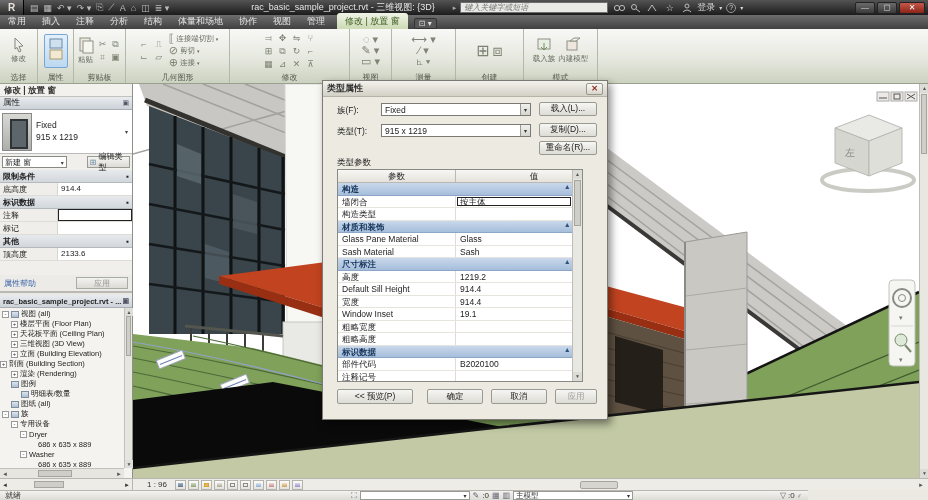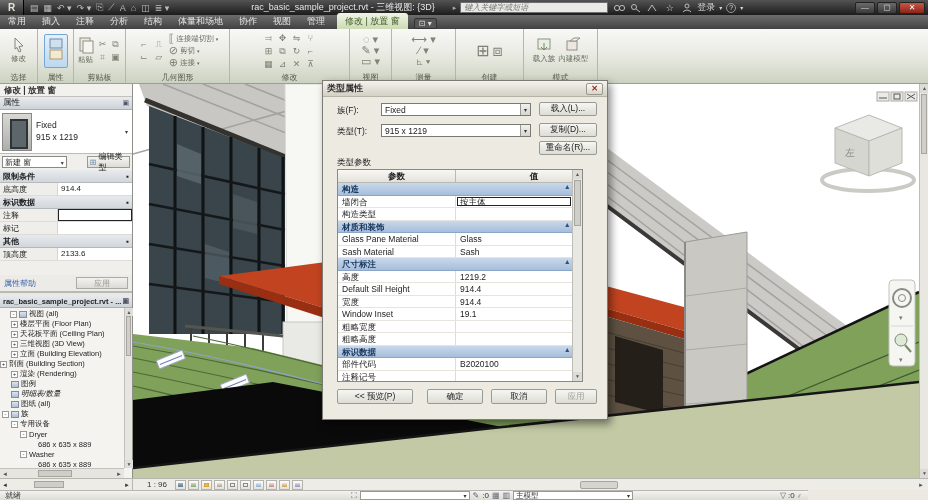--- a/index.html
+++ b/index.html
@@ -110,21 +110,21 @@
   .dlg-row { position:absolute; display:flex; align-items:center; }
   .dlg-combo { background:#fff; border:1px solid #7a7a74; height:13px; display:flex; align-items:center;
     justify-content:space-between; padding:0 3px; font-size:8.5px; }
   .dlg-combo .arr { width:10px; height:11px; background:linear-gradient(#f0f0ed,#d6d5cf); border-left:1px solid #9a9a94;
     font-size:6px; display:flex; align-items:center; justify-content:center; color:#333; margin-right:-3px;}
   .dlg-btn { border:1px solid #9a9a94; background:linear-gradient(#f6f6f3,#dddcd5); font-size:8.5px;
     display:flex; align-items:center; justify-content:center; border-radius:2px; }
   .dlg-btn.disabled { color:#9e9d97; }
   .ptable { position:absolute; left:14px; top:88px; width:246px; height:213px; border:1px solid #8a8a84; background:#fff; }
   .pt-inner { position:absolute; left:0; top:0; right:10px; bottom:0; overflow:hidden; }
-  .pt-head { height:13px; display:flex; background:linear-gradient(#f8f7f4,#e4e2db); border-bottom:1px solid #b9b8b2; font-weight:bold;gap:40px;}
+  .pt-head { height:13px; display:flex; background:linear-gradient(#f8f7f4,#e4e2db); border-bottom:1px solid #b9b8b2; font-weight:normal;gap:40px;}
   .pt-head div { padding:1px 0; text-align:center; font-size:8.5px; }
   .pt-head .c1 { width:118px; border-right:1px solid #b9b8b2; }
   .pt-head .c2 { flex:1; }
   .pt-row { height:12.5px; display:flex; border-bottom:1px solid #e6e4dd; font-size:8.5px; }
   .pt-row .c1 { width:118px; padding:1px 4px; border-right:1px solid #dedcd5; overflow:hidden; white-space:nowrap;}
   .pt-row .c2 { flex:1; padding:1px 4px; overflow:hidden; white-space:nowrap;}
   .pt-row.group { background:linear-gradient(#c9d8eb,#a6bedb); border-bottom:1px solid #8ba6c6; color:#17365d; font-weight:bold;}
   .pt-row.group .c1 { border-right:none; width:auto; flex:1; }
   .pt-row.group .gicon { padding:0 3px; color:#32517a; font-size:7px; }
   .pt-row .c2.editing { outline:1.5px solid #222; outline-offset:-2px; }
@@ -420,21 +420,21 @@
       <span class="applybtn">应用</span>
     </div>
   </div>
 
   <div class="browser">
     <div class="brw-hdr">
       <span>rac_basic_sample_project.rvt - ...</span>
       <span style="font-size:7px;color:#556">▣</span>
     </div>
     <div class="tree" id="tree-host">
-        <div class="tnode" style="padding-left: 10px;">
+        <div class="tnode" style="padding-left: 2px;">
           <span class="texp">-</span>
           <span class="tico"></span>
           <span>视图 (all)</span>
         </div>
         <div class="tnode" style="padding-left: 11px;">
           <span class="texp">+</span>
           <span>楼层平面 (Floor Plan)</span>
         </div>
         <div class="tnode" style="padding-left: 11px;">
           <span class="texp">+</span>
@@ -454,21 +454,21 @@
         </div>
         <div class="tnode" style="padding-left: 11px;">
           <span class="texp">+</span>
           <span>渲染 (Rendering)</span>
         </div>
         <div class="tnode" style="padding-left: 2px;">
           <span class="texp none">+</span>
           <span class="tico"></span>
           <span>图例</span>
         </div>
-        <div class="tnode" style="padding-left: 2px; font-style: italic;">
+        <div class="tnode" style="padding-left: 12px;">
           <span class="texp none">+</span>
           <span class="tico"></span>
           <span>明细表/数量</span>
         </div>
         <div class="tnode" style="padding-left: 2px;">
           <span class="texp none">+</span>
           <span class="tico"></span>
           <span>图纸 (all)</span>
         </div>
         <div class="tnode" style="padding-left: 2px;">

